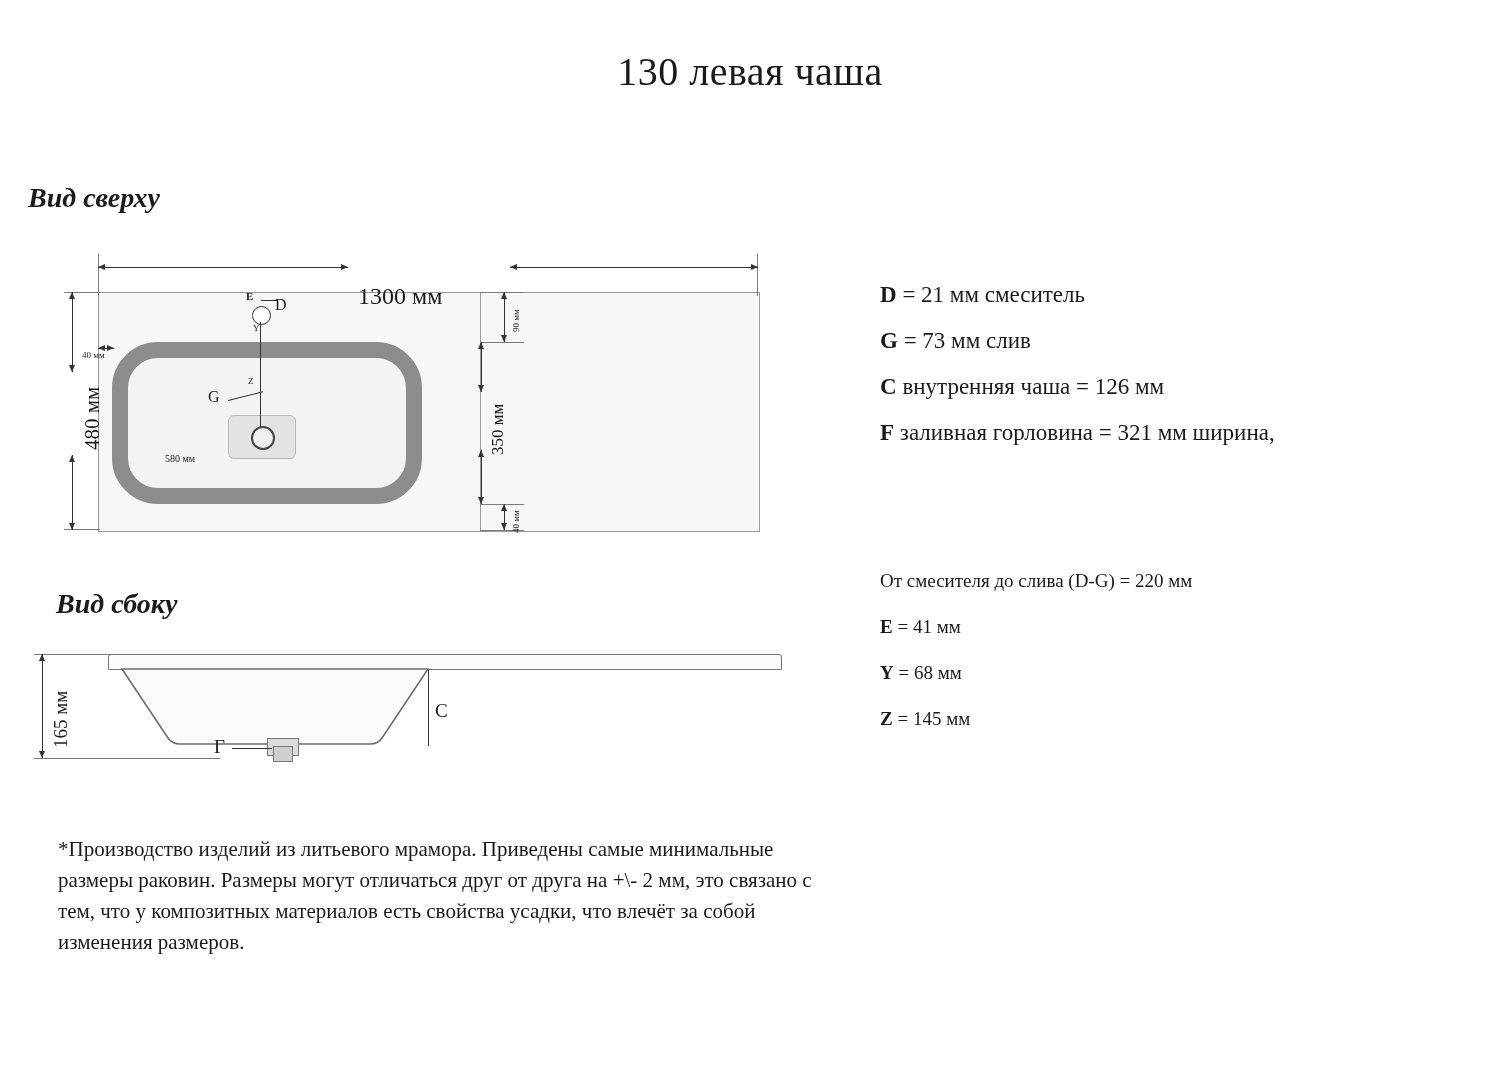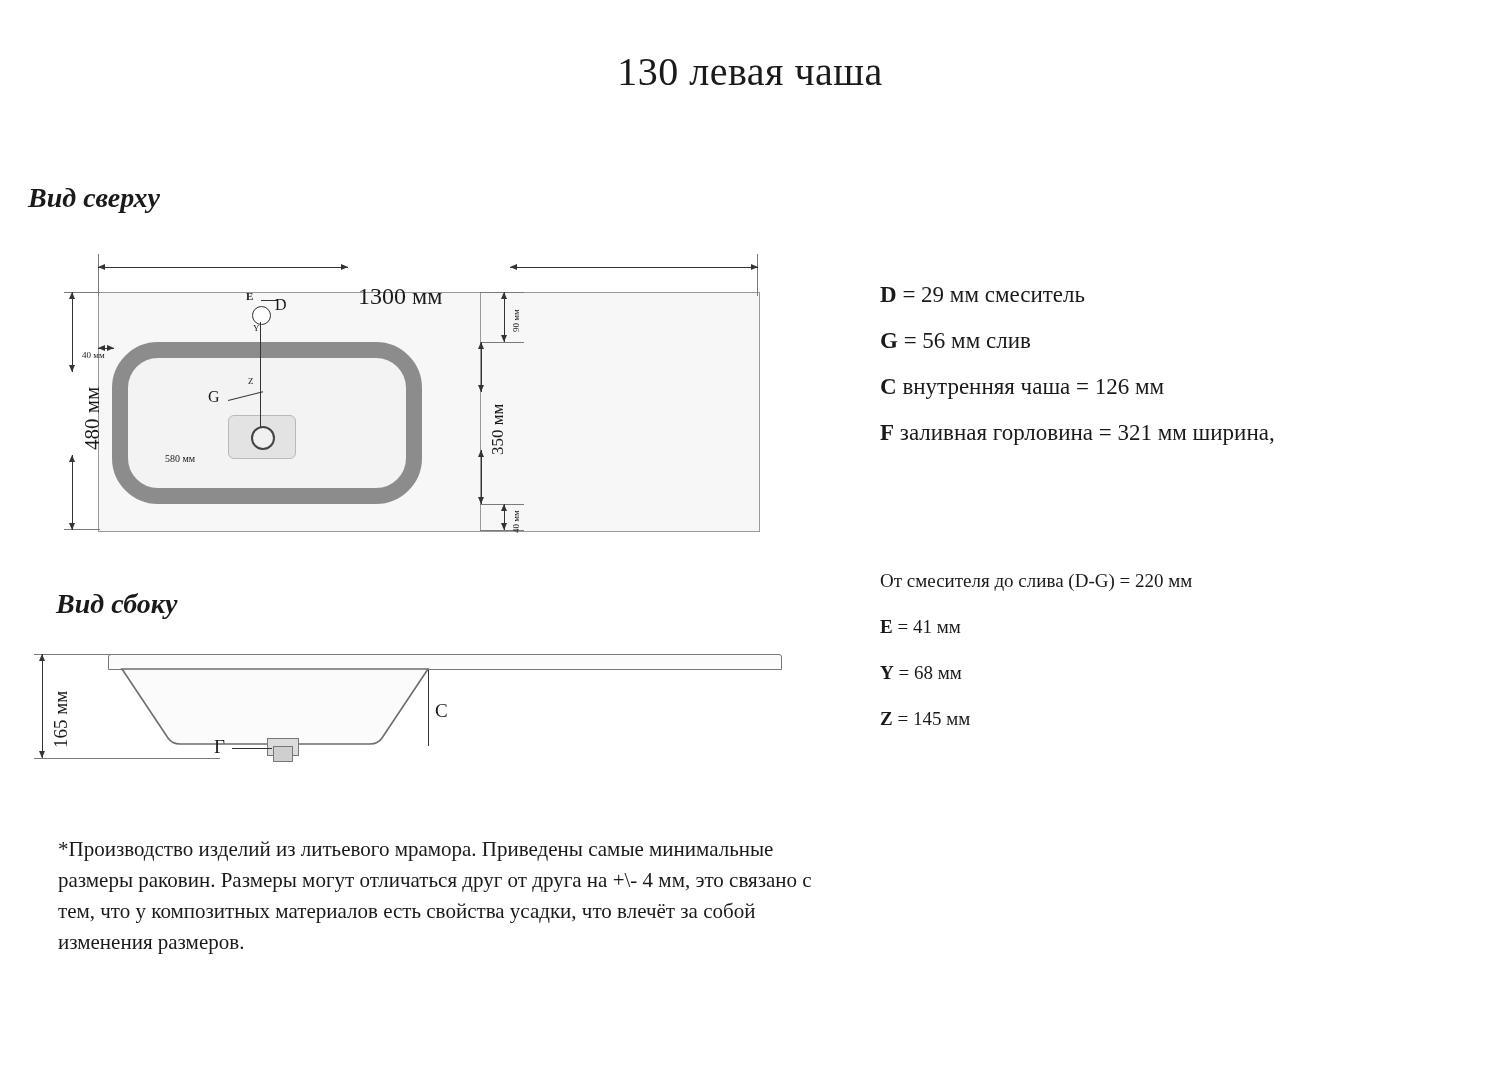--- a/index.html
+++ b/index.html
@@ -300,24 +300,24 @@
 
     <div class="line vline" style="left:408px; top:30px; height:76px; background:#333;"></div>
     <div class="lbl" style="left:415px; top:60px; font-size:19px;">C</div>
 
     <div class="line hline" style="left:212px; top:108px; width:40px; background:#333;"></div>
     <div class="lbl" style="left:194px; top:96px; font-size:19px;">Г</div>
   </div>
 
   <div id="specs">
     <div class="row">
-      <b>D</b><span> = 29 мм смеситель</span>
-    </div>
-    <div class="row">
-      <b>G</b><span> = 56 мм слив</span>
+      <b>D</b><span> = 21 мм смеситель</span>
+    </div>
+    <div class="row">
+      <b>G</b><span> = 73 мм слив</span>
     </div>
     <div class="row">
       <b>C</b><span> внутренняя чаша = 126 мм</span>
     </div>
     <div class="row">
       <b>F</b><span> заливная горловина = 321 мм ширина,</span>
     </div>
   </div>
 
   <div id="specs2">
@@ -328,15 +328,15 @@
       <b>E</b><span> = 41 мм</span>
     </div>
     <div class="row">
       <b>Y</b><span> = 68 мм</span>
     </div>
     <div class="row">
       <b>Z</b><span> = 145 мм</span>
     </div>
   </div>
 
-  <div id="footnote">*Производство изделий из литьевого мрамора. Приведены самые минимальные размеры раковин. Размеры могут отличаться друг от друга на +\- 4 мм, это связано с тем, что у композитных материалов есть свойства усадки, что влечёт за собой изменения размеров.</div>
+  <div id="footnote">*Производство изделий из литьевого мрамора. Приведены самые минимальные размеры раковин. Размеры могут отличаться друг от друга на +\- 2 мм, это связано с тем, что у композитных материалов есть свойства усадки, что влечёт за собой изменения размеров.</div>
 
 </div>
 
 </body></html>

